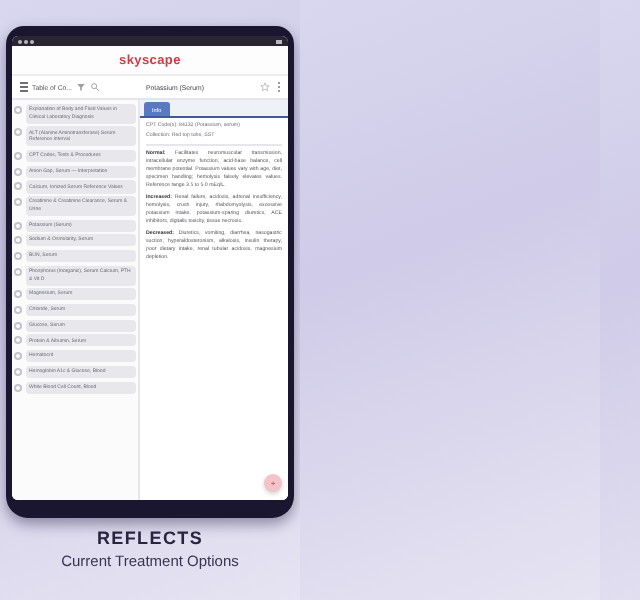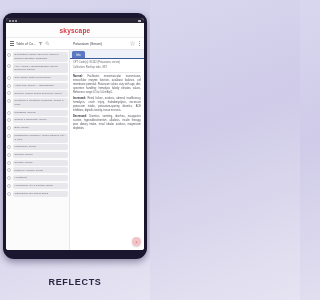--- a/index.html
+++ b/index.html
@@ -163,21 +163,21 @@
     box-shadow: 0 1px 2px rgba(0,0,0,.18);
     display: flex; align-items: center; justify-content: center;
   }
   .fab span { font-size: 4px; color: #b3505c; line-height: 1; }
 
   
   .promo {
     position: absolute;
     left: 0; bottom: 0; width: 150px; height: 36px;
     display: flex; flex-direction: column;
-    align-items: center; justify-content: center;
+    align-items: center; 
     gap: 2px;
   }
   .promo-head {
     font-size: 9px; font-weight: bold; color: #2a2440;
     letter-spacing: .7px;
   }
   .promo-sub {
     font-size: 7.5px; color: #3a3452;
   }
 </style>
@@ -335,13 +335,14 @@
           <span>+</span>
         </div>
       </div>
 
     </div>
   </div>
 </div>
 
 <div class="promo">
   <div class="promo-head">REFLECTS</div>
+  <div class="promo-sub">Current Treatment Options</div>
 </div>
 
 </body></html>

